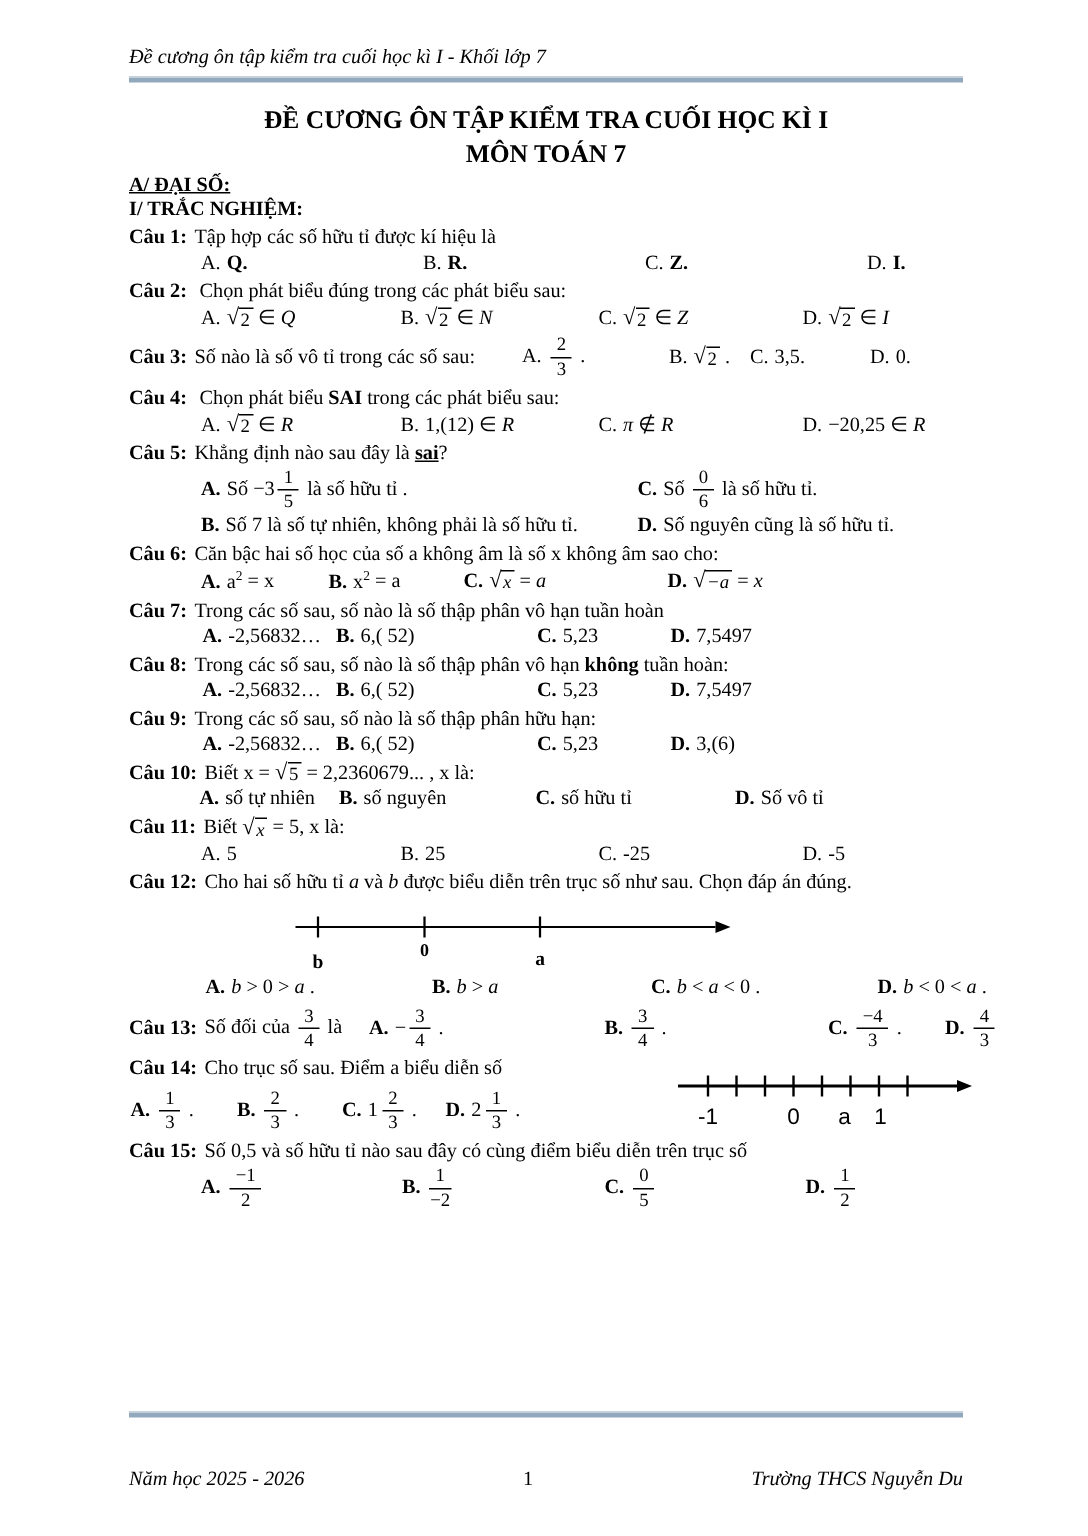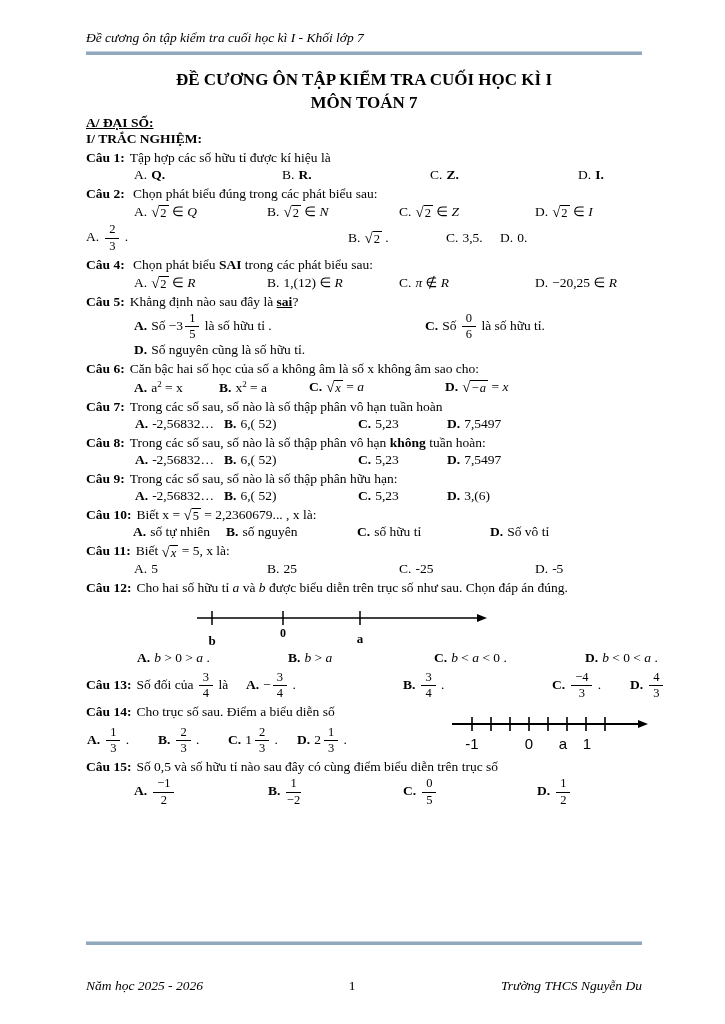--- a/index.html
+++ b/index.html
@@ -94,20 +94,21 @@
                 <span class="rad">2</span>
               </span><span class="tk"> ∈ </span><span class="tk i">Z</span></span></span>
           <span class="opt"><b class="okey plain">D.</b><span class="oc"><span class="sqrt">
                 <span class="rsign">√</span>
                 <span class="rad">2</span>
               </span><span class="tk"> ∈ </span><span class="tk i">I</span></span></span>
         </div>
       </div>
       <div class="q q-3">
         <div class="q3g">
+          <span class="qcell"><b class="qlabel">Câu 3:</b><span class="tk">Số nào là số vô tỉ trong các số sau: </span></span>
           <span class="qcell"><span class="opt"><b class="okey plain">A.</b><span class="oc"><span class="frac">
                   <span class="fnum">2</span>
                   <span class="fden">3</span>
                 </span><span class="tk"> .</span></span></span></span>
           <span class="qcell"><span class="opt"><b class="okey plain">B.</b><span class="oc"><span class="sqrt">
                   <span class="rsign">√</span>
                   <span class="rad">2</span>
                 </span><span class="tk"> .</span></span></span></span>
           <span class="qcell"><span class="opt"><b class="okey plain">C.</b><span class="oc"><span class="tk">3,5.</span></span></span></span>
           <span class="qcell"><span class="opt"><b class="okey plain">D.</b><span class="oc"><span class="tk">0.</span></span></span></span>
@@ -129,20 +130,21 @@
         <p class="qline"><b class="qlabel">Câu 5:</b><span class="tk">Khẳng định nào sau đây là </span><span class="tk bu">sai</span><span class="tk">?</span></p>
         <div class="opts gq5">
           <span class="opt"><b class="okey">A.</b><span class="oc"><span class="tk">Số −3</span><span class="frac">
                 <span class="fnum">1</span>
                 <span class="fden">5</span>
               </span><span class="tk"> là số hữu tỉ .</span></span></span>
           <span class="opt"><b class="okey">C.</b><span class="oc"><span class="tk">Số </span><span class="frac">
                 <span class="fnum">0</span>
                 <span class="fden">6</span>
               </span><span class="tk"> là số hữu tỉ.</span></span></span>
+          <span class="opt"><b class="okey">B.</b><span class="oc"><span class="tk">Số 7 là số tự nhiên, không phải là số hữu tỉ.</span></span></span>
           <span class="opt"><b class="okey">D.</b><span class="oc"><span class="tk">Số nguyên cũng là số hữu tỉ.</span></span></span>
         </div>
       </div>
       <div class="q q-6">
         <p class="qline"><b class="qlabel">Câu 6:</b><span class="tk">Căn bậc hai số học của số a không âm  là số x không âm sao cho:</span></p>
         <div class="opts gq6">
           <span class="opt"><b class="okey">A.</b><span class="oc"><span class="spw"><span class="spb">a</span><sup class="spx">2</sup></span><span class="tk"> = x</span></span></span>
           <span class="opt"><b class="okey">B.</b><span class="oc"><span class="spw"><span class="spb">x</span><sup class="spx">2</sup></span><span class="tk"> = a</span></span></span>
           <span class="opt"><b class="okey">C.</b><span class="oc"><span class="sqrt">
                 <span class="rsign">√</span>

